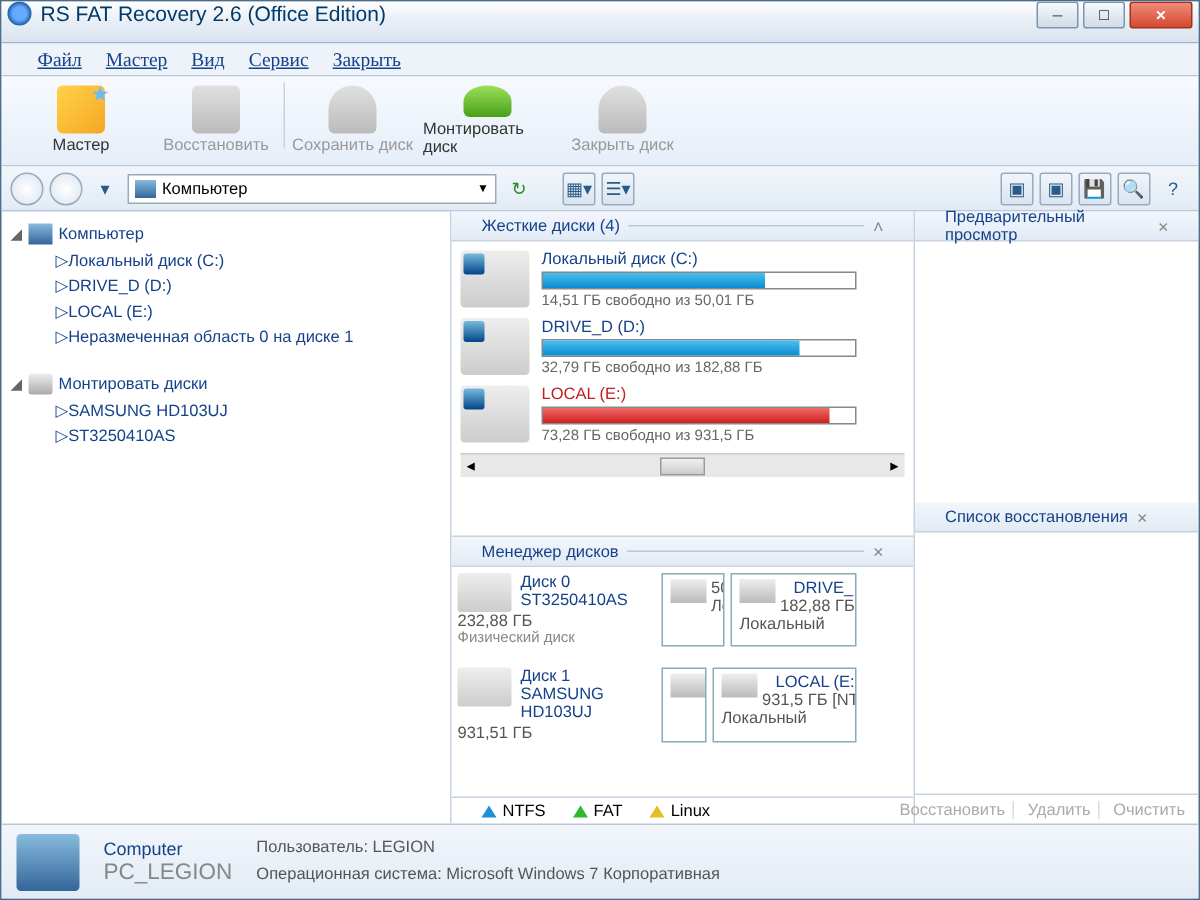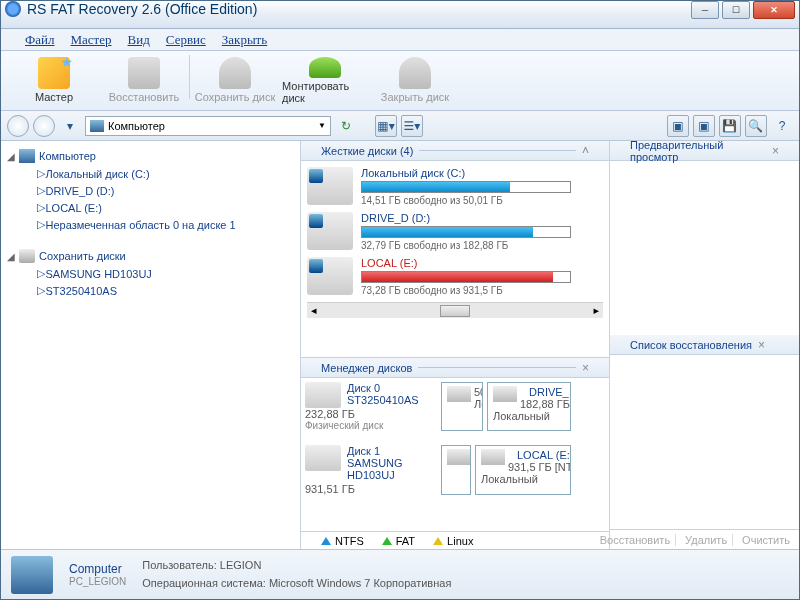--- a/index.html
+++ b/index.html
@@ -99,21 +99,21 @@
 
 
 .right .phdr { font-size: 10px; }
 .right-actions { height: 20px; border-top: 1px solid #c6d2df; display: flex; align-items: center; justify-content: flex-end; padding: 0 4px; gap: 4px; font-size: 9px; color: #aaa; }
 .right-actions span { border-right: 1px solid #ddd; padding: 0 5px; }
 
 
 .statusbar { height: 50px; background: linear-gradient(#f2f6fb, #e2ebf5); border-top: 1px solid #b8c8da; display: flex; align-items: center; padding: 4px 10px; gap: 16px; }
 .statusbar .pcimg { width: 42px; height: 38px; background: linear-gradient(#8bd, #369); border-radius: 3px; }
 .statusbar .col1 .l1 { color: #15428b; font-weight: 500; font-size: 12px; }
-.statusbar .col1 .l2 { color: #888; font-size: 10px; }
+.statusbar .col1 .l2 { color: #888; font-size: 15px; }
 .statusbar .col2 { color: #555; font-size: 11px; line-height: 1.6; }
 </style>
 </head>
 <body>
 
 <div class="titlebar">
   <div class="app-icon"></div>
   <div class="title">RS FAT Recovery 2.6 (Office Edition)</div>
   <div class="winbtns">
     <div class="winbtn">─</div>
@@ -202,21 +202,21 @@
       <div class="tree-child">
           <span class="tw">▷</span>
           <span class="ic drive"></span>
           <span>Неразмеченная область 0 на диске 1</span>
         </div>
 
       <div style="height:14px"></div>
       <div class="tree-node root">
         <span class="tw">◢</span>
         <span class="ic hdd"></span>
-        <span>Сохранить диски</span>
+        <span>Монтировать диски</span>
       </div>
       <div class="tree-child">
           <span class="tw">▷</span>
           <span class="ic hdd"></span>
           <span>SAMSUNG HD103UJ</span>
         </div>
       <div class="tree-child">
           <span class="tw">▷</span>
           <span class="ic hdd"></span>
           <span>ST3250410AS</span>

